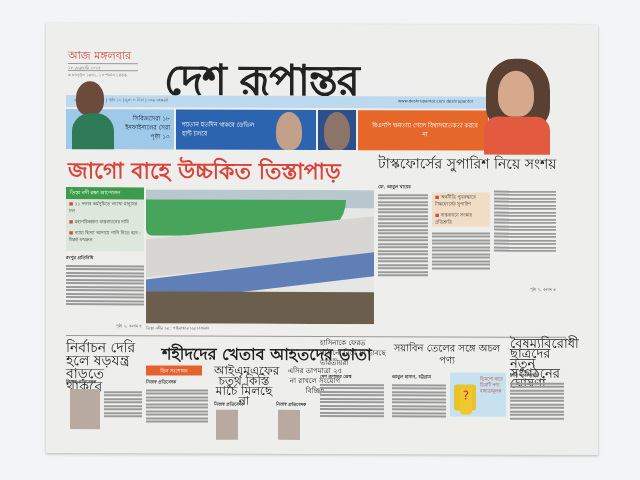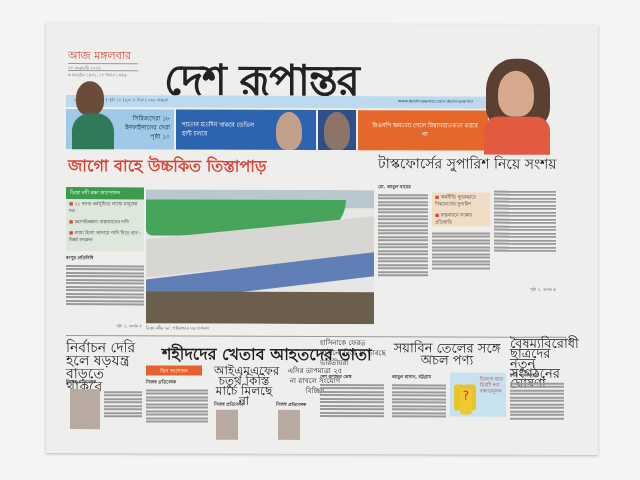--- a/index.html
+++ b/index.html
@@ -16,21 +16,21 @@
   .promo{top:86px;height:40px;}
   .p1{left:20px;width:108px;background:#9ec9e8;}
   .p2{left:130px;width:140px;background:#2d64b0;}
   .p3{left:272px;width:38px;background:#2d4f8c;}
   .p4{left:312px;width:130px;background:#e5672a;}
   .p5{left:444px;width:28px;background:#f3dfc5;}
   .promo-text{color:#fff;font-size:6px;line-height:9px;}
   .face{border-radius:50% 50% 40% 40%;background:#c79a7a;}
   .hair{left:440px;top:34px;width:64px;height:70px;background:#5a3f33;border-radius:45% 45% 30% 30%;}
   .dress{left:438px;top:92px;width:66px;height:38px;background:#e25a3f;border-radius:14px 14px 0 0;}
-  .headline{left:22px;top:130px;color:#d8443a;font-size:16px;font-weight:bold;white-space:nowrap;}
+  .headline{left:22px;top:130px;color:#d8443a;font-size:22px;font-weight:bold;white-space:nowrap;}
   .subhead{left:332px;top:128px;color:#222;font-size:14px;white-space:nowrap;}
   .sidebox{left:20px;top:164px;width:78px;height:64px;background:#dde7dc;}
   .sidebox-title{background:#3c9c4b;color:#fff;font-size:5px;padding:2px 4px;}
   .bullet{font-size:4.5px;color:#333;padding:2px 3px;}
   .bullet:before{content:"■ ";color:#d24a3a;}
   .photo{left:100px;top:166px;width:228px;height:134px;overflow:hidden;background:#e6e6e4;}
   .field{position:absolute;}
   .caption{left:100px;top:302px;font-size:4px;color:#333;}
   .textcol{font-size:3.6px;line-height:5px;color:#444;overflow:hidden;}
   .textcol span{display:block;height:2px;margin:1.5px 0;background:#9a9a9a;}
@@ -232,21 +232,21 @@
       <span></span>
       <span></span>
       <span></span>
       <span></span>
       <span></span>
       <span></span>
       <span></span>
       <span></span>
   </div>
 
-  <div class="abs h2" style="left:346px;top:318px;width:110px;text-align:center;font-size:13px;line-height:12px;">সয়াবিন তেলের সঙ্গে অচল পণ্য</div>
+  <div class="abs h2" style="left:346px;top:318px;width:110px;text-align:center;font-size:10px;line-height:12px;">সয়াবিন তেলের সঙ্গে অচল পণ্য</div>
   <div class="abs byline" style="left:346px;top:350px;">আবুল হাসান, চট্টগ্রাম</div>
   <div class="abs textcol" style="left:346px;top:358px;width:54px;height:60px;">
     <span></span>
       <span></span>
       <span></span>
       <span></span>
       <span></span>
       <span></span>
       <span></span>
       <span></span>

